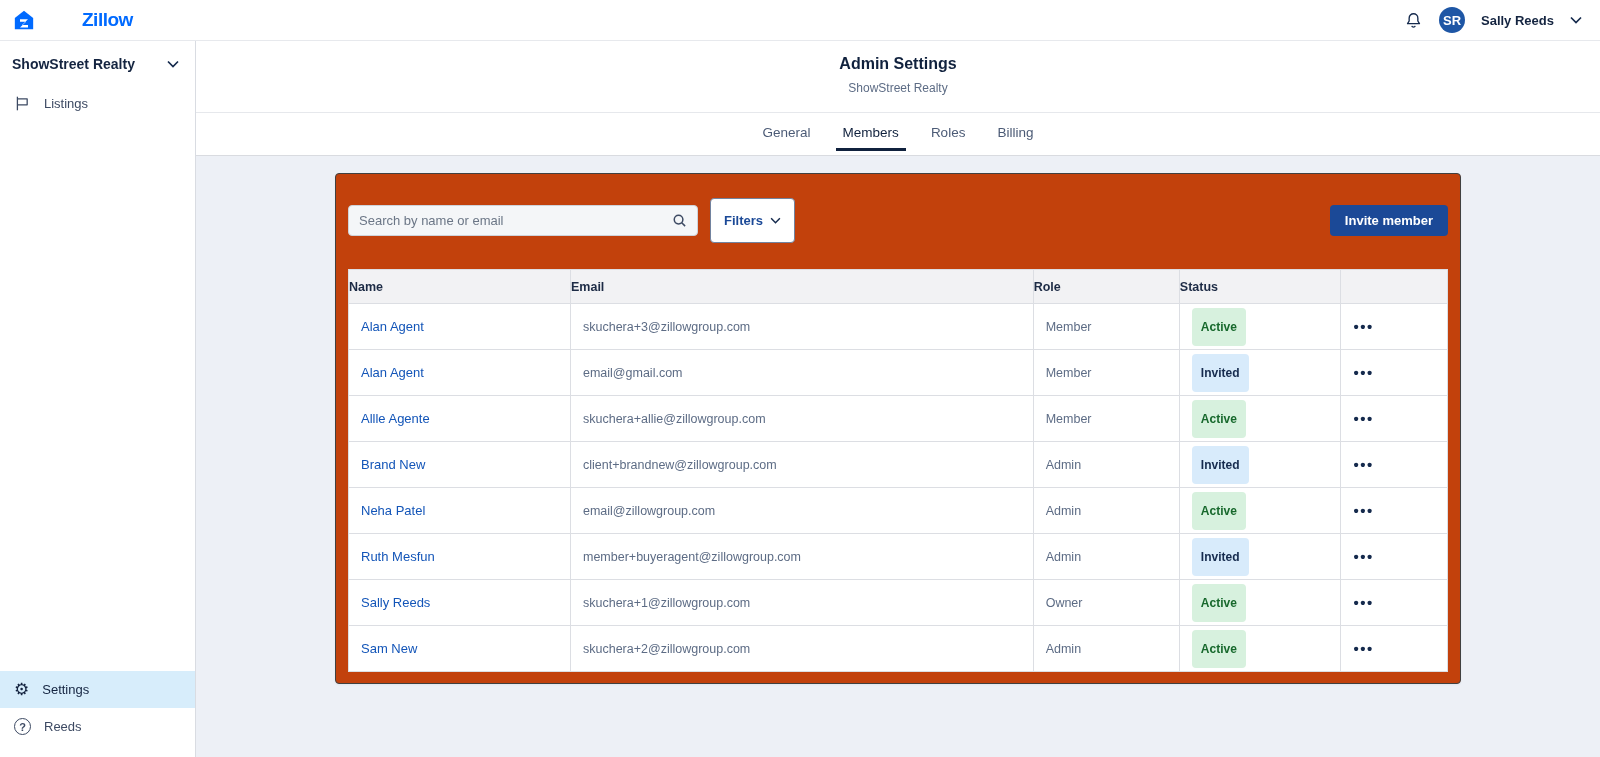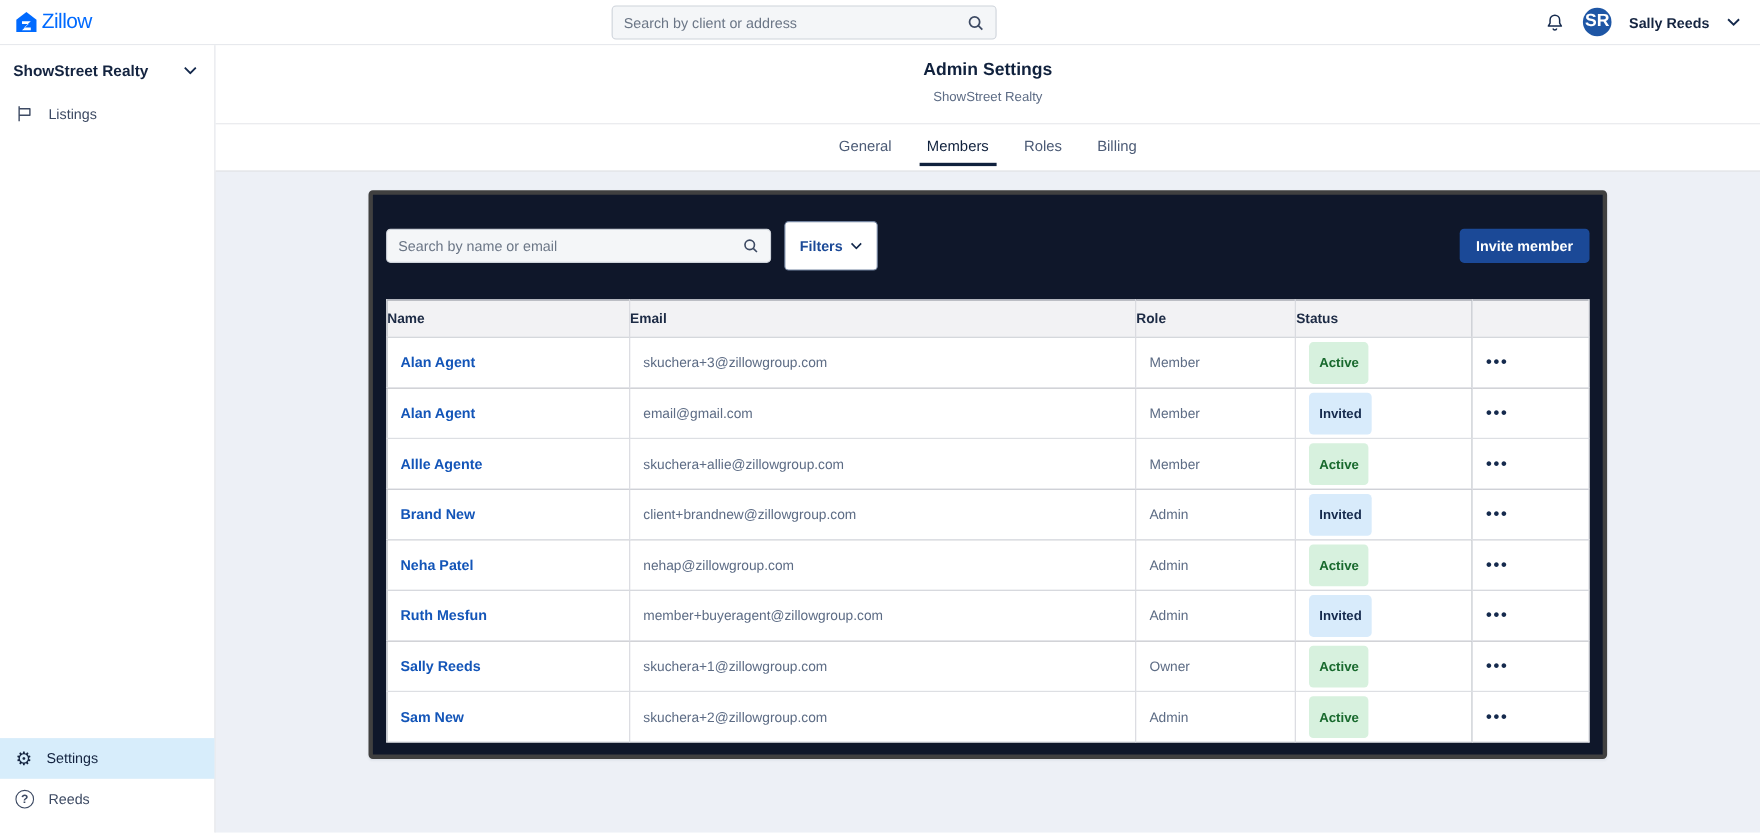--- a/index.html
+++ b/index.html
@@ -15,36 +15,36 @@
   .topbar {
     position: relative;
     height: 41px;
     background: #fff;
     border-bottom: 1px solid #e7e9ed;
     display: flex;
     align-items: center;
     padding: 0 18px 0 14px;
   }
   .logo { display: flex; align-items: center; gap: 4px; cursor: pointer; }
-  .logo-text { font-size: 19px; font-weight: normal; color: #006aff; letter-spacing: -0.5px; }
+  .logo-text { font-size: 19px; font-weight: bold; color: #006aff; letter-spacing: -0.5px; margin-left: 44px; }
   .global-search {
     position: absolute; left: 556px; top: 5px;
     width: 350px; height: 31px;
     background: #f4f6f8; border: 1px solid #ced3da; border-radius: 4px;
     display: flex; align-items: center; padding: 0 10px;
   }
   .global-search input {
     flex: 1; border: none; outline: none; background: transparent;
     font-family: "Liberation Sans", sans-serif; font-size: 13px; color: #3d4a63;
   }
   .global-search input::placeholder { color: #6b7686; }
   .topbar-right { margin-left: auto; display: flex; align-items: center; gap: 16px; }
   .avatar {
     width: 26px; height: 26px; border-radius: 50%;
-    background: #1e56a5; color: #fff; font-size: 16px; font-weight: bold;
+    background: #1e56a5; color: #fff; font-size: 13px; font-weight: bold;
     display: flex; align-items: center; justify-content: center;
   }
   .user-name { font-size: 13px; font-weight: bold; color: #142440; }
   .icon-btn { background: none; border: none; cursor: pointer; display: flex; align-items: center; }
 
   
   .app-body { display: flex; height: 716px; }
 
   
   .sidebar {
@@ -82,22 +82,22 @@
   }
   .tab {
     display: flex; align-items: center; padding: 0 7px; margin: 4px 9px;
     border-bottom: 3px solid transparent;
     font-size: 13.5px; color: #4c5b76; cursor: pointer;
   }
   .tab.active { color: #10213d; border-bottom-color: #10213d; }
 
   .content { flex: 1; padding-top: 17px; display: flex; justify-content: center; align-items: flex-start; }
   .card {
-    width: 1126px; background: #0f172a;
-    border: 4px solid #404040; border-radius: 4px;
+    width: 1126px; background: #c2410c;
+    border: 1px solid #404040; border-radius: 4px;
     box-shadow: 0 1px 2px rgba(16,33,61,0.05);
     padding: 24px 12px 11px;
   }
 
   
   .toolbar { display: flex; align-items: center; margin-bottom: 26px; }
   .member-search {
     width: 350px; height: 31px;
     background: #f4f6f8; border: 1px solid #ced3da; border-radius: 4px;
     display: flex; align-items: center; padding: 0 10px;
@@ -122,21 +122,21 @@
   }
 
   
   table.members { width: 100%; border-collapse: collapse; }
   table.members th, table.members td { border: 1px solid #dcdee3; text-align: left; }
   table.members th {
     background: #f2f2f4; padding: 9px 0;
     font-size: 12.5px; font-weight: bold; color: #1d2b45; height: 34px;
   }
   table.members td { padding: 0 12px; height: 46px; background: #fff; }
-  .c-name { color: #1355b8; font-weight: bold; font-size: 13px; cursor: pointer; }
+  .c-name { color: #1355b8; font-weight: normal; font-size: 13px; cursor: pointer; }
   .c-email, .c-role { color: #5d6c85; font-size: 12.5px; }
   .badge {
     display: inline-block; padding: 12px 9px; border-radius: 4px;
     font-size: 12px; font-weight: bold;
   }
   .badge-active { background: #d7f1de; color: #18692d; }
   .badge-invited { background: #d8ebfb; color: #152a4d; }
   .c-actions { text-align: center; }
   .dots-btn {
     background: none; border: none; cursor: pointer;
@@ -151,29 +151,20 @@
   <div class="logo">
     <span>
       <svg class="ic" width="20" height="20" viewBox="0 0 24 24">
         <path d="M12 1 L23 9.6 V23 H1 V9.6 Z" fill="#006aff"></path>
         <path d="M7.2 11.2 H16.8 L9.6 18 H16.8 V21 H7.2 L14.4 14.2 H7.2 Z" fill="#ffffff"></path>
       </svg>
     </span>
     <span class="logo-text">Zillow</span>
   </div>
 
-  <div class="global-search">
-    <input type="text" placeholder="Search by client or address" style="">
-    <span>
-      <svg class="ic" width="16" height="16" viewBox="0 0 16 16" fill="none" stroke="#3d4a63" stroke-width="1.6">
-        <circle cx="7" cy="7" r="4.6"></circle>
-          <line x1="10.4" y1="10.4" x2="14" y2="14"></line>
-      </svg>
-    </span>
-  </div>
 
   <div class="topbar-right">
     <button class="icon-btn">
       <span>
         <svg class="ic" width="19" height="19" viewBox="0 0 24 24" fill="none" stroke="#152a4d" stroke-width="1.7" stroke-linejoin="round">
           <path d="M12 3.5 a5.5 5.5 0 0 1 5.5 5.5 v3.6 l2 3.4 H4.5 l2-3.4 V9 A5.5 5.5 0 0 1 12 3.5 Z"></path>
           <path d="M9.8 18.8 a2.3 2.3 0 0 0 4.4 0"></path>
         </svg>
       </span>
     </button>
@@ -329,21 +320,21 @@
     </td>
     <td class="c-actions">
       <button class="dots-btn">
         <span>•••</span>
       </button>
     </td>
   </tr>
 
   <tr>
     <td class="c-name">Neha Patel</td>
-    <td class="c-email">nehap@zillowgroup.com</td>
+    <td class="c-email">email@zillowgroup.com</td>
     <td class="c-role">Admin</td>
     <td class="c-status">
       <span class="badge badge-active">Active</span>
     </td>
     <td class="c-actions">
       <button class="dots-btn">
         <span>•••</span>
       </button>
     </td>
   </tr>

